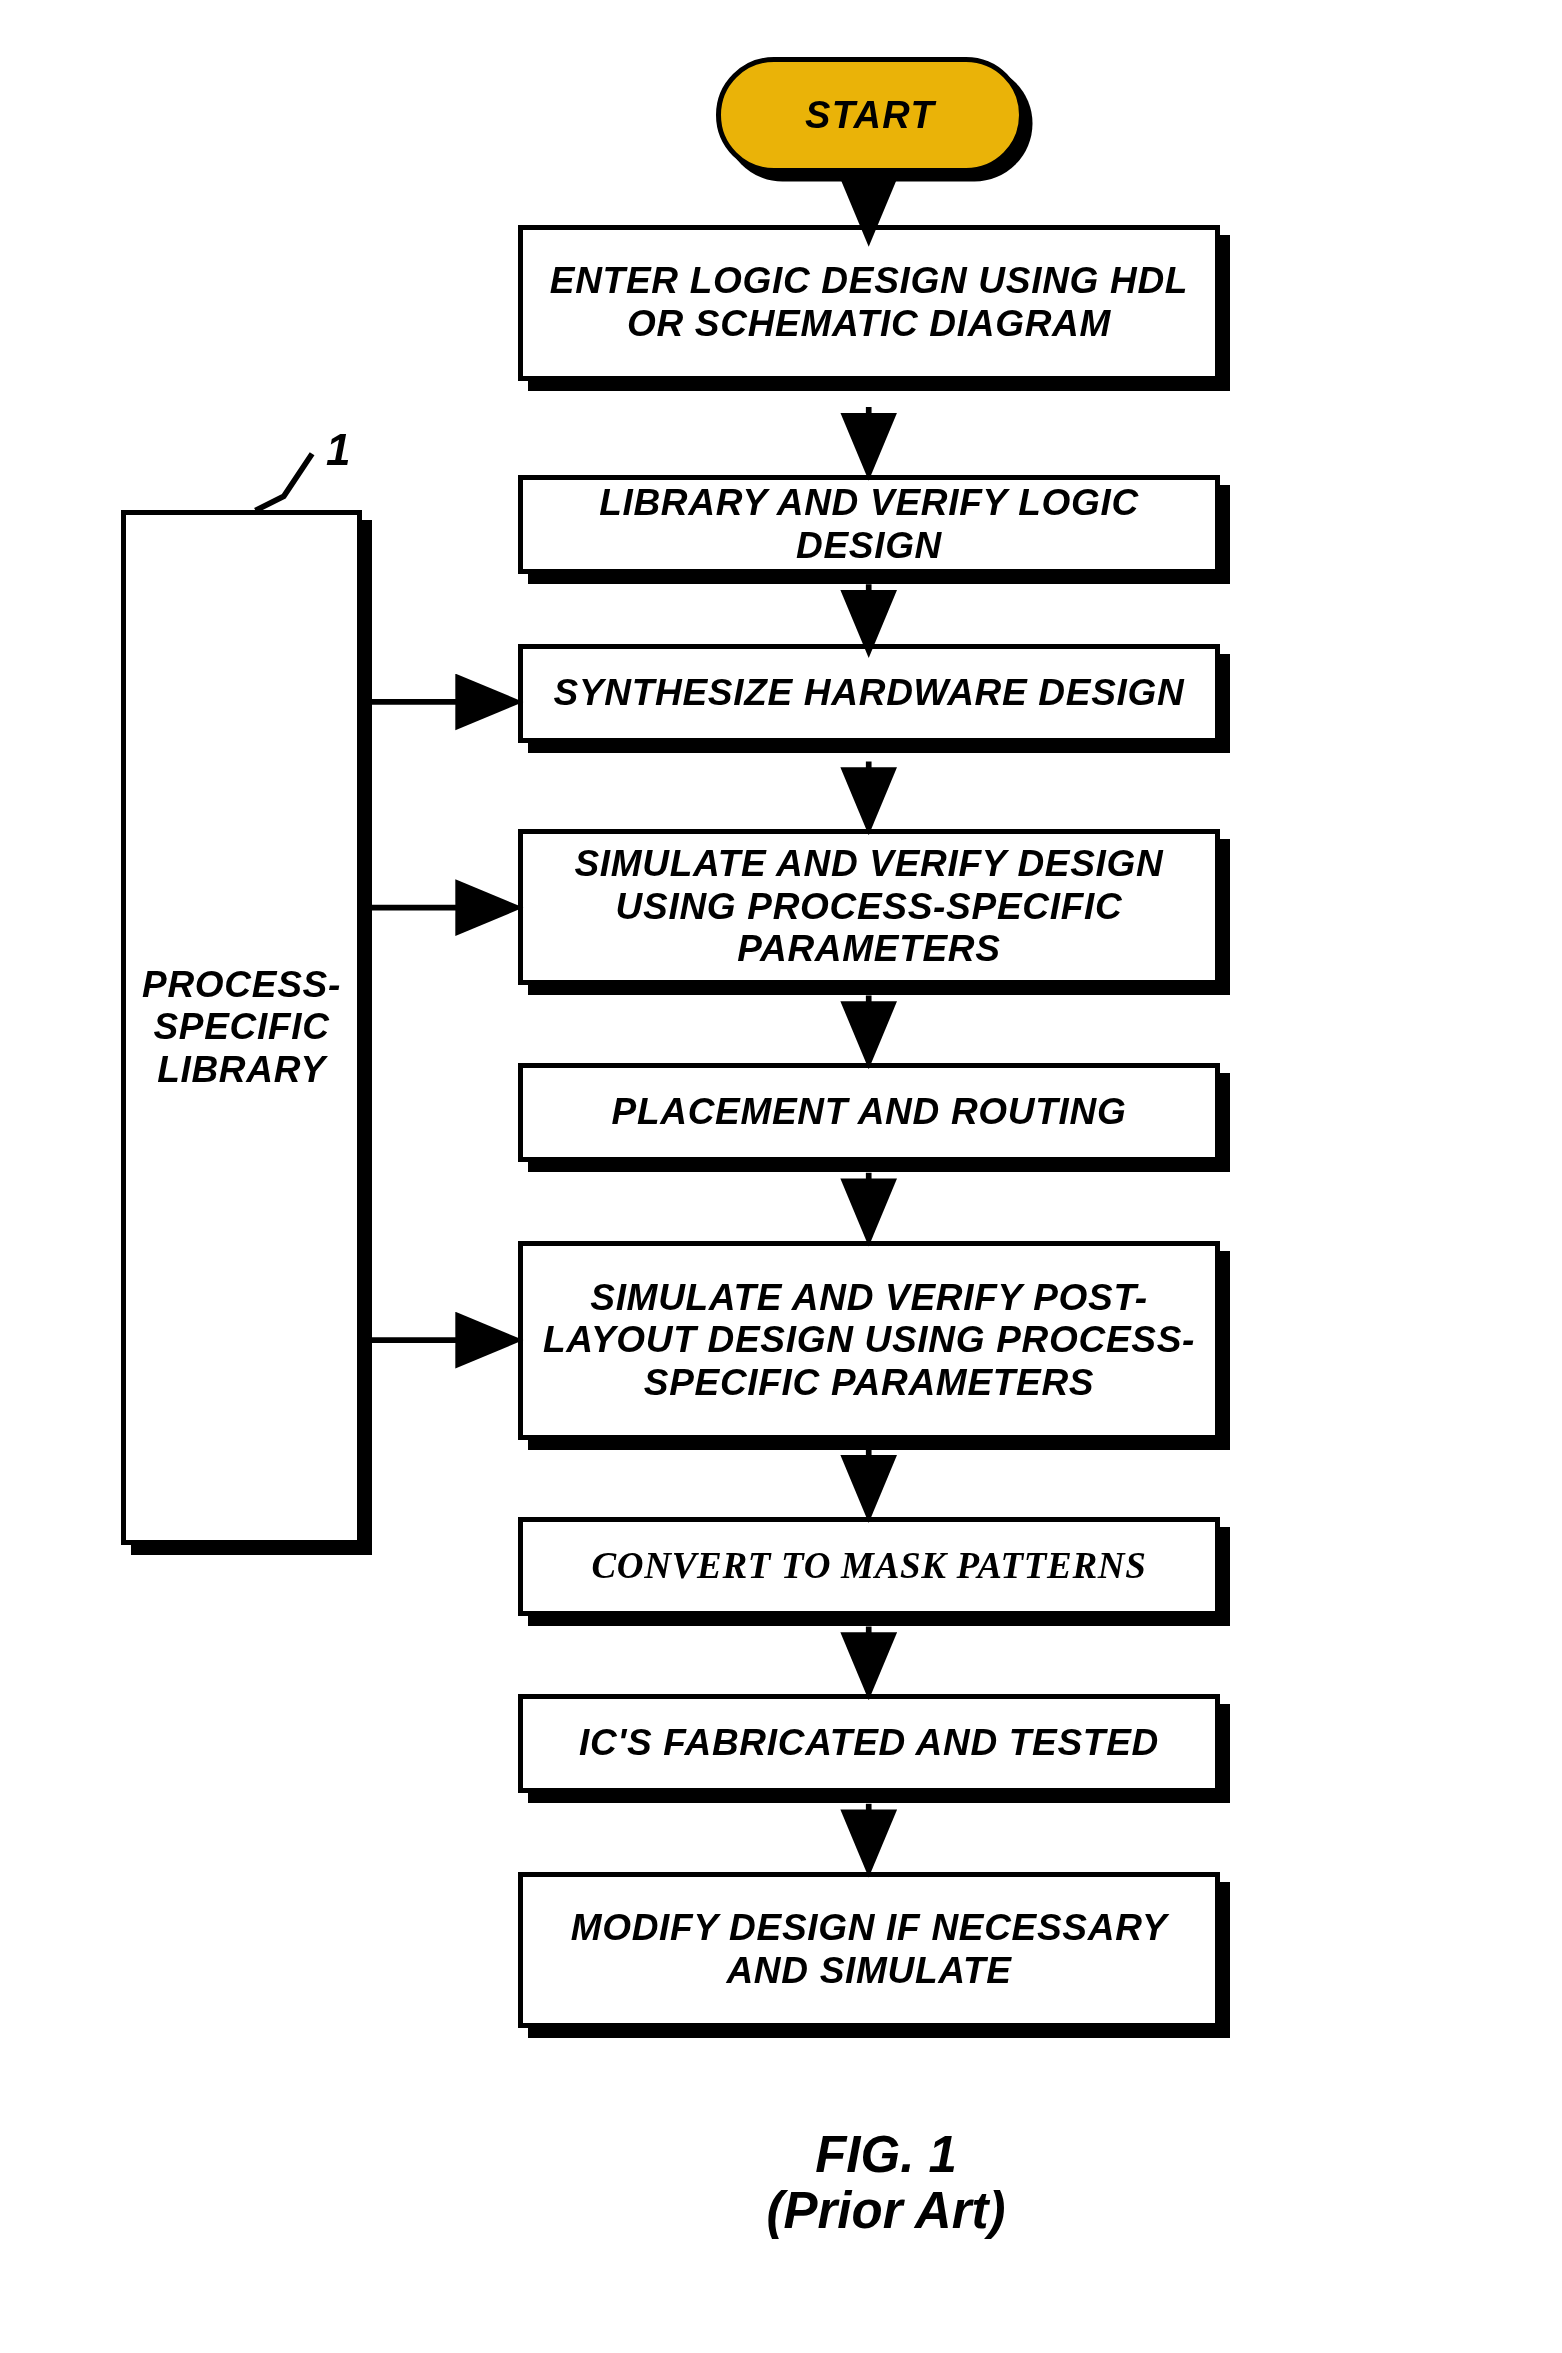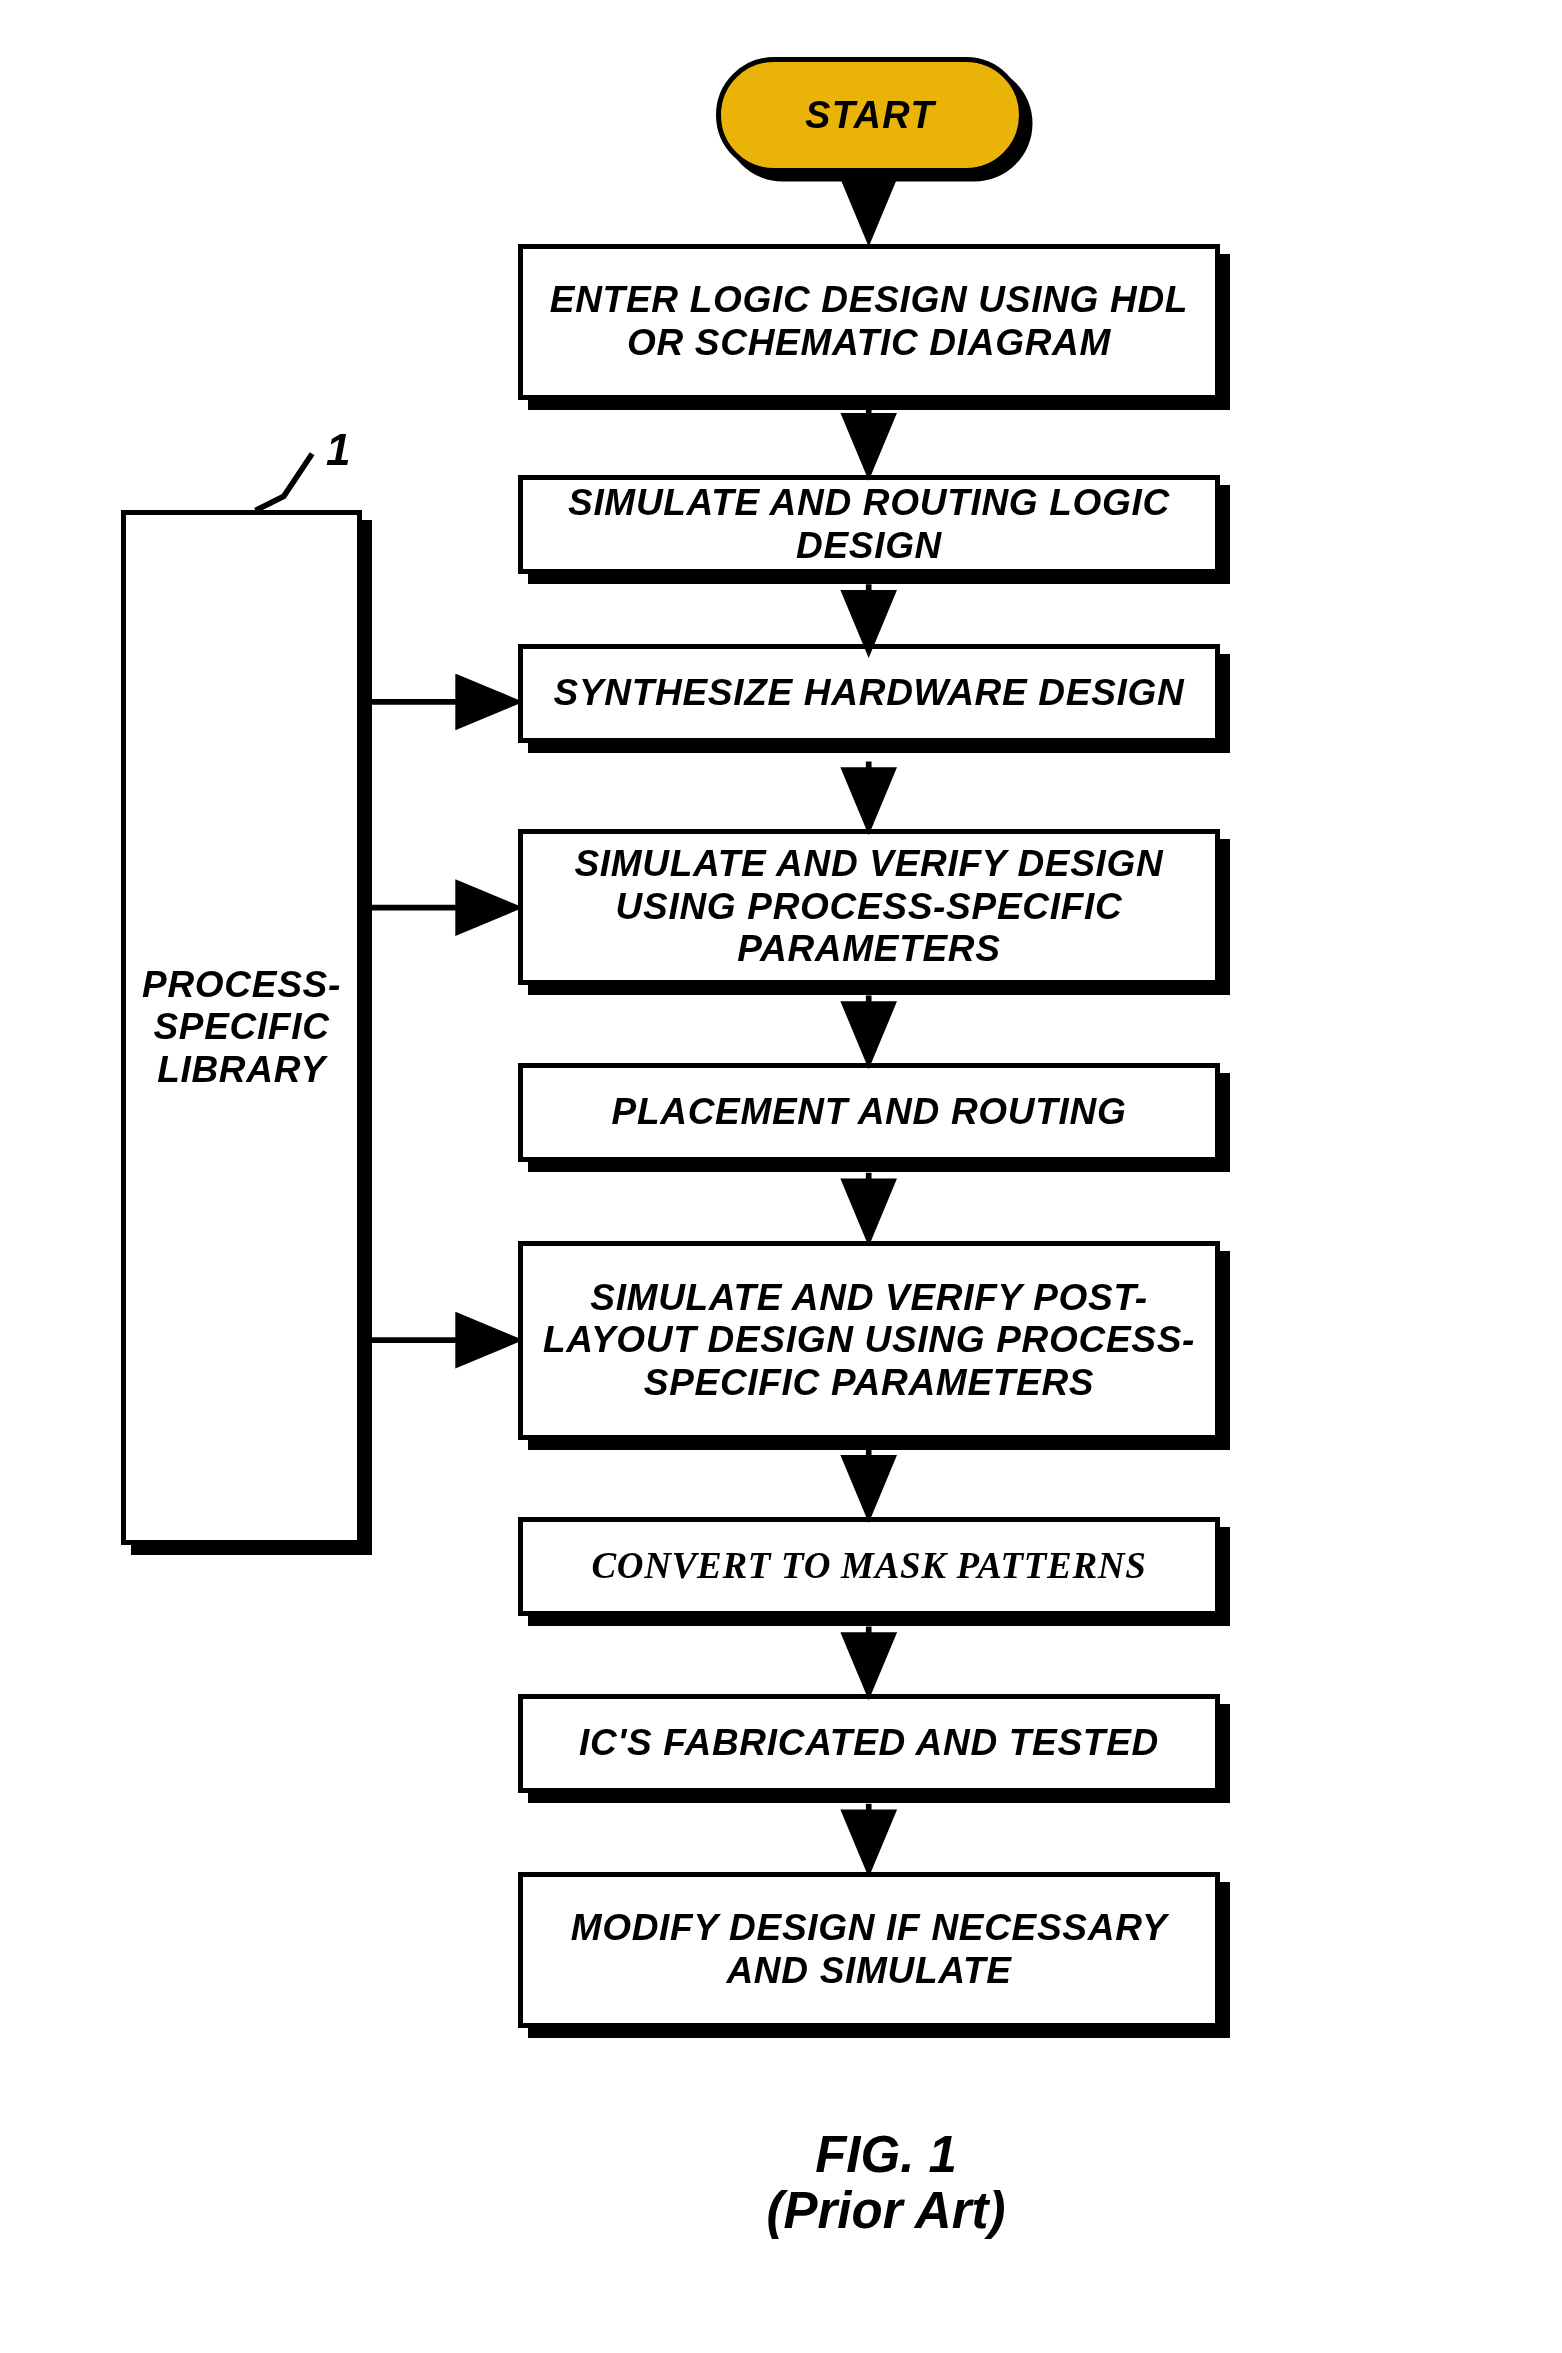--- a/index.html
+++ b/index.html
@@ -86,26 +86,26 @@
 </style>
 </head>
 <body>
 
 <div class="page">
 
   <div class="startbox" style="left:716px; top:57px; width:298px; height:106px;">
     <span>START</span>
   </div>
 
-  <div class="box main" style="left:518px; top:244px; width:702px; height:156px;align-items:center;">
+  <div class="box main" style="left:518px; top:225px; width:702px; height:156px;align-items:center;">
     <span>ENTER LOGIC DESIGN USING HDL OR SCHEMATIC DIAGRAM</span>
   </div>
 
   <div class="box main" style="left:518px; top:475px; width:702px; height:99px;">
-    <span>SIMULATE AND ROUTING LOGIC DESIGN</span>
+    <span>LIBRARY AND VERIFY LOGIC DESIGN</span>
   </div>
 
   <div class="box main" style="left:518px; top:644px; width:702px; height:99px;">
     <span>SYNTHESIZE HARDWARE DESIGN</span>
   </div>
 
   <div class="box main" style="left:518px; top:829px; width:702px; height:156px;">
     <span>SIMULATE AND VERIFY DESIGN USING PROCESS-SPECIFIC PARAMETERS</span>
   </div>
 

